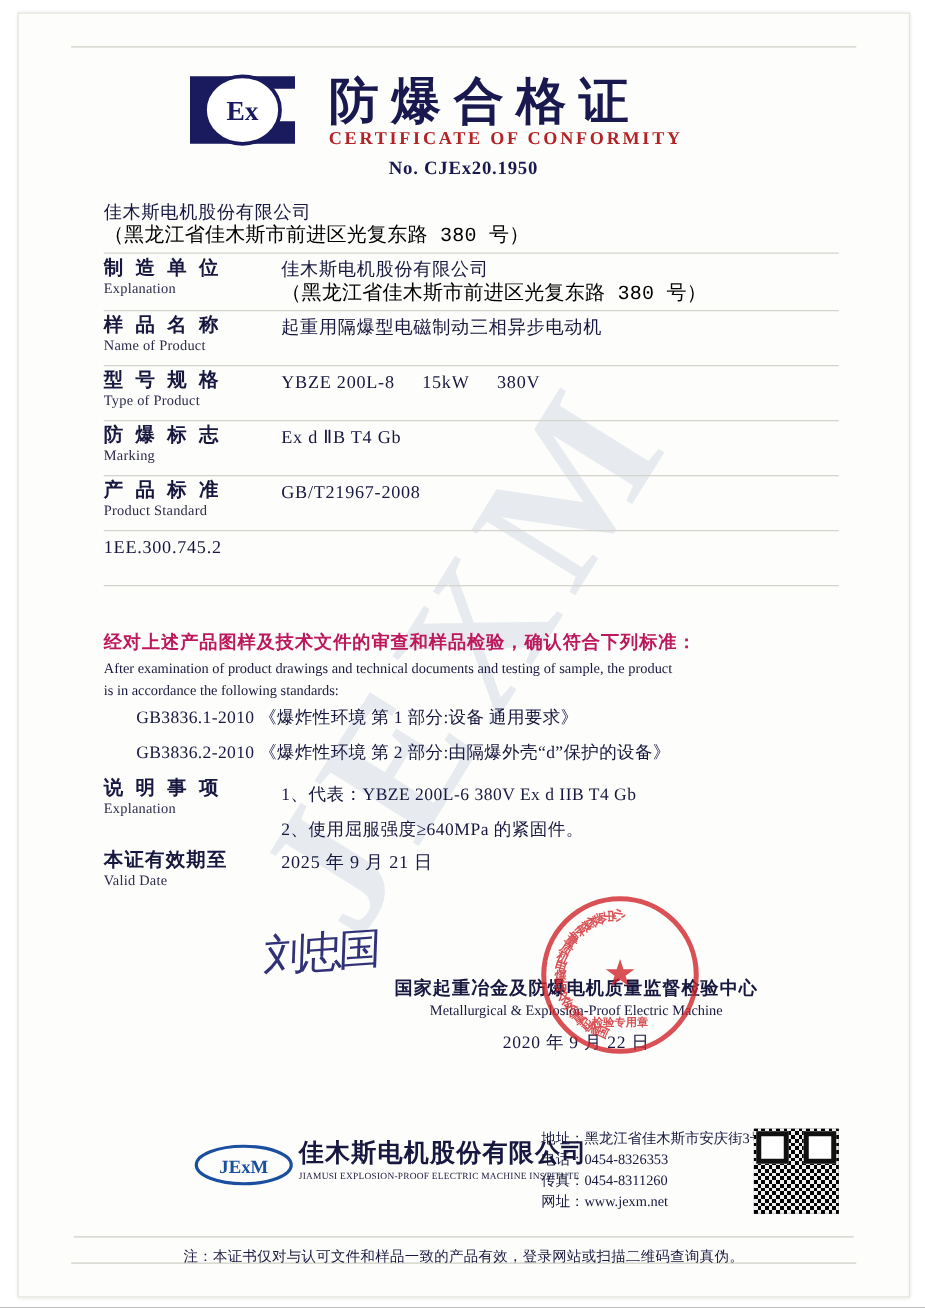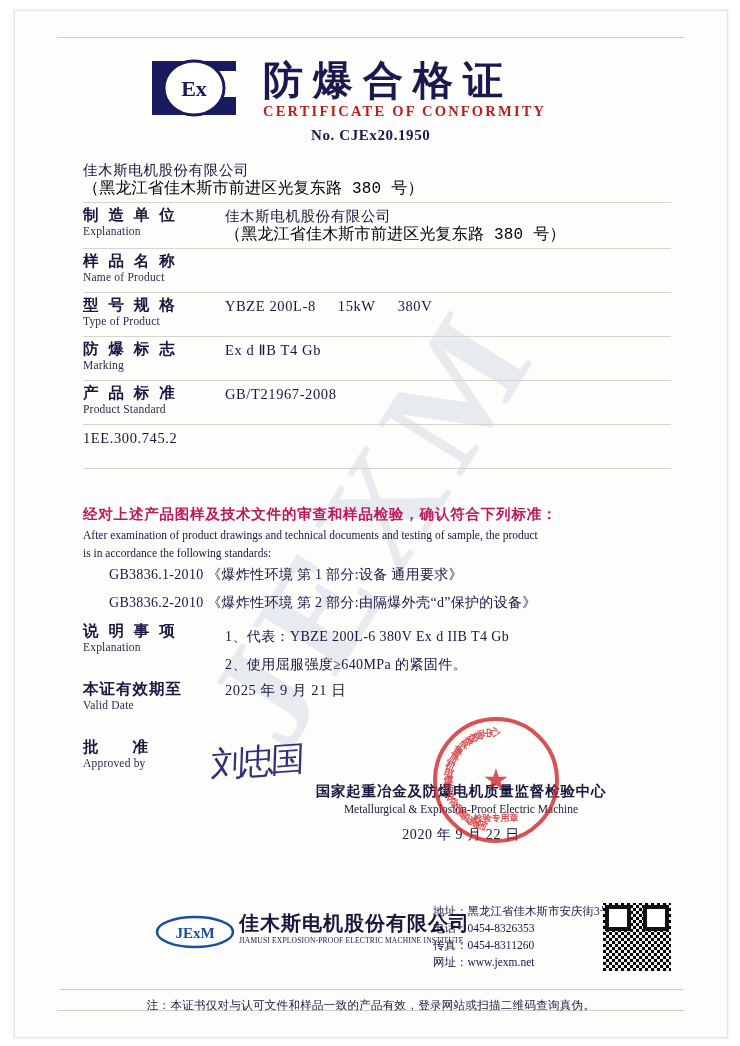--- a/index.html
+++ b/index.html
@@ -439,20 +439,23 @@
           <span class="v2">（黑龙江省佳木斯市前进区光复东路 380 号）</span>
         </div>
         <div class="row-underline"></div>
       </div>
 
       <div class="row" style="min-height:44px">
         <div class="label">
           <span class="cn">样 品 名 称</span>
           <span class="en">Name of Product</span>
         </div>
+        <div class="value">
+          <span class="v1">起重用隔爆型电磁制动三相异步电动机</span>
+        </div>
         <div class="row-underline"></div>
       </div>
 
       <div class="row" style="min-height:44px">
         <div class="label">
           <span class="cn">型 号 规 格</span>
           <span class="en">Type of Product</span>
         </div>
         <div class="value">
           <span class="v1">
@@ -516,29 +519,20 @@
         <div class="label">
           <span class="cn" style="letter-spacing:1px">本证有效期至</span>
           <span class="en">Valid Date</span>
         </div>
         <div class="value">
           <span class="v1">2025 年 9 月 21 日</span>
         </div>
       </div>
     </div>
 
-    <div class="approve">
-      <div class="row" style="min-height:40px">
-        <div class="label">
-          <span class="cn" style="letter-spacing:1px">批　　准</span>
-          <span class="en">Approved by</span>
-        </div>
-        <div class="value"></div>
-      </div>
-    </div>
     <div class="signature">刘忠国</div>
 
     <div class="seal">
       <div class="star">★</div>
       <div class="ring-text">
         <span style="transform:rotate(205deg) translate(0,-52px) rotate(90deg)">国</span>
         <span style="transform:rotate(214deg) translate(0,-52px) rotate(90deg)">家</span>
         <span style="transform:rotate(223deg) translate(0,-52px) rotate(90deg)">起</span>
         <span style="transform:rotate(232deg) translate(0,-52px) rotate(90deg)">重</span>
         <span style="transform:rotate(241deg) translate(0,-52px) rotate(90deg)">冶</span>

